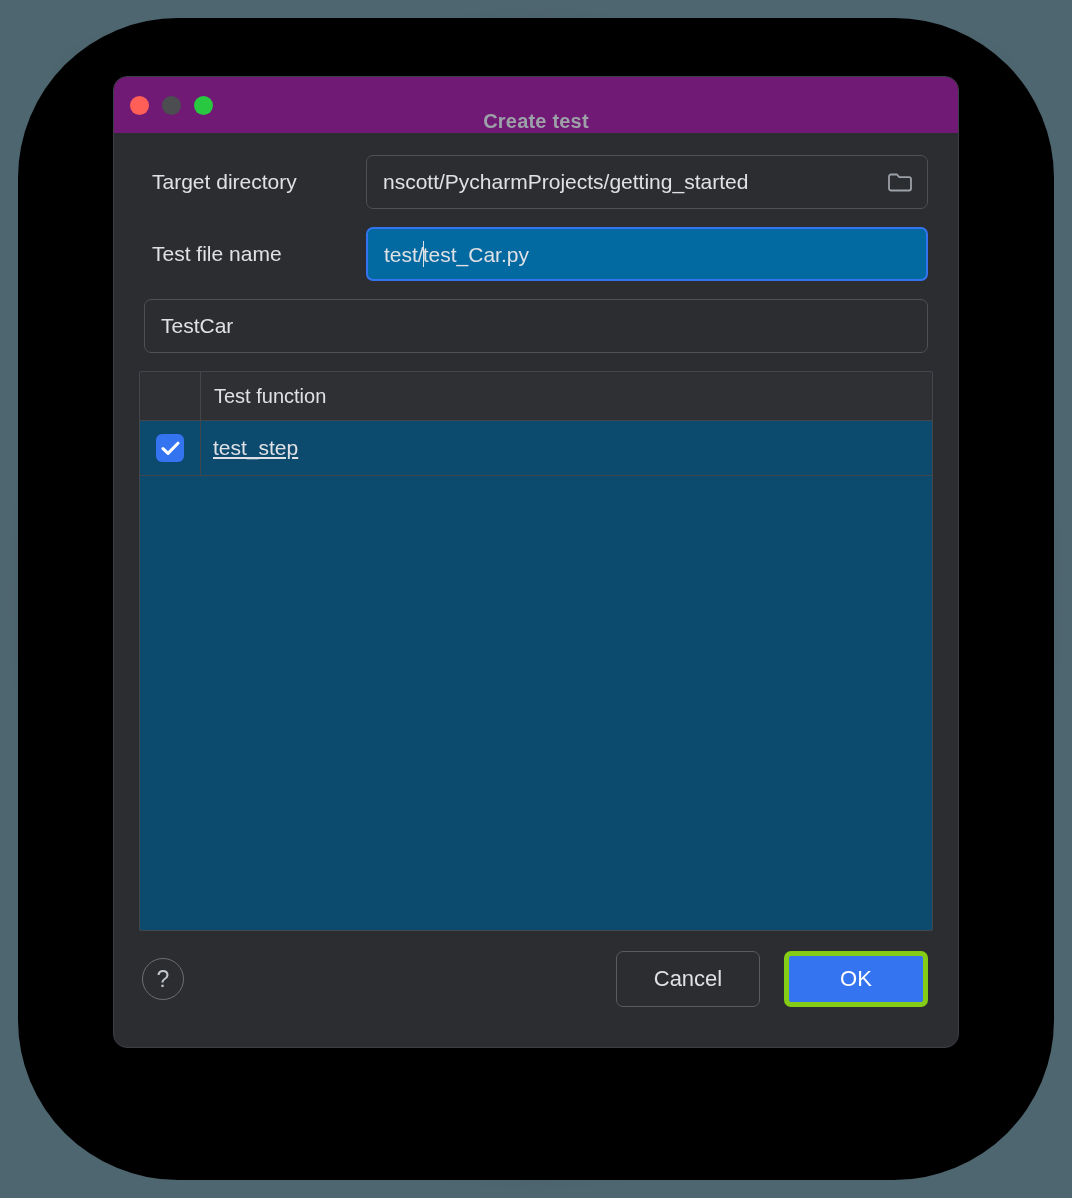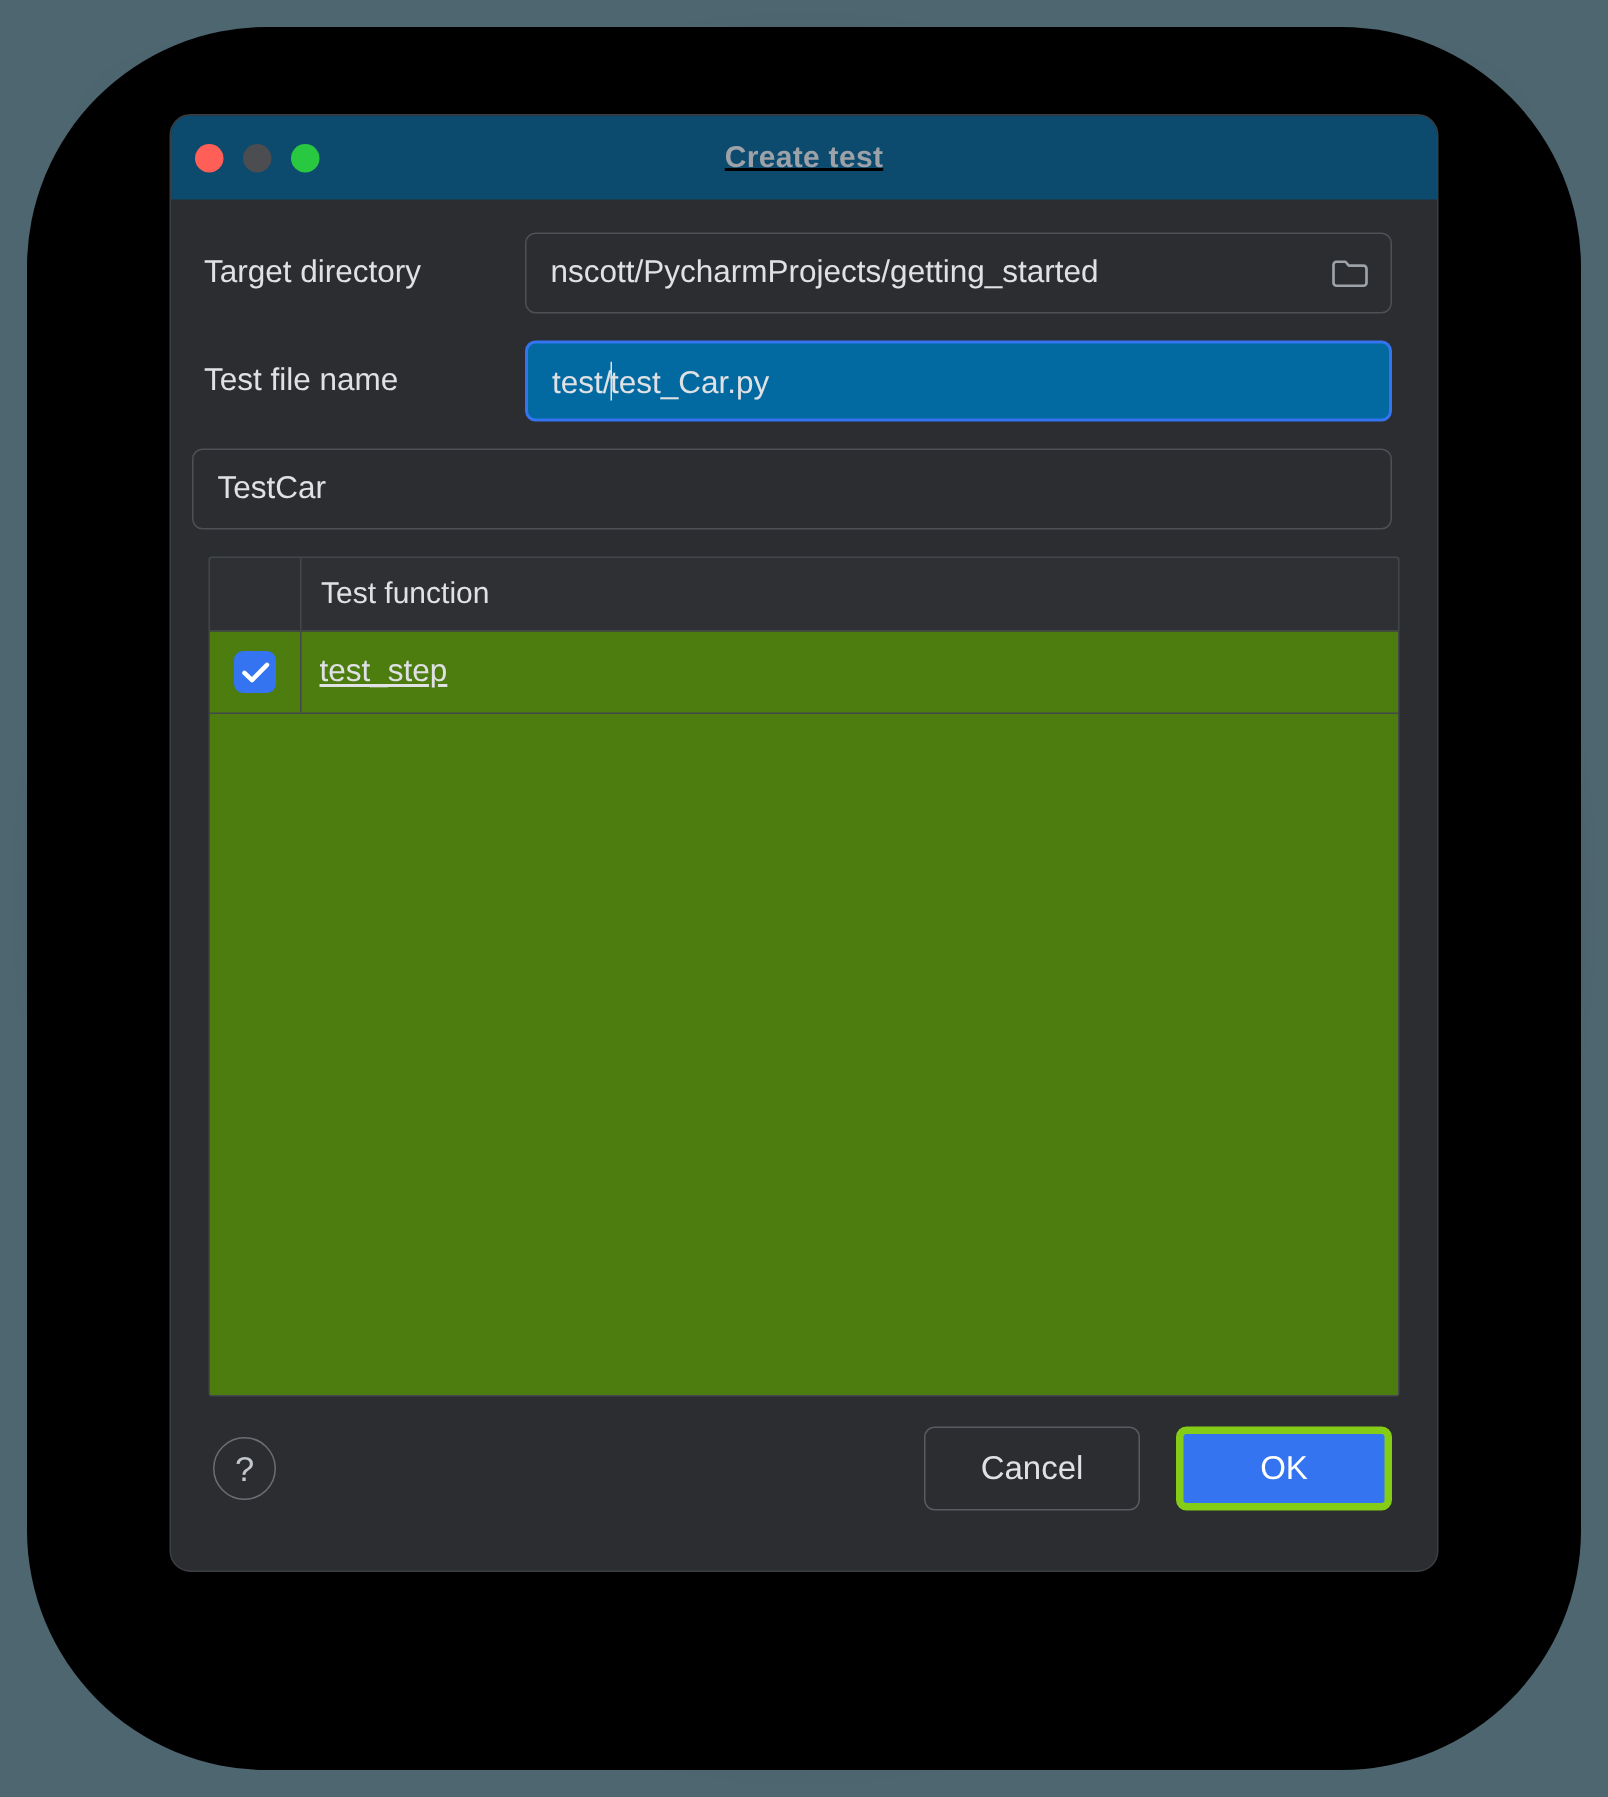--- a/index.html
+++ b/index.html
@@ -51,24 +51,23 @@
     box-sizing: border-box;
     box-shadow: 0 22px 60px rgba(0,0,0,0.8);
     overflow: hidden;
   }
 
   
   .titlebar {
     position: relative;
     height: 56px;
     display: flex;
-    align-items: center;
+    align-items: flex-end;
     justify-content: center;
-    background: #0c4a6e;
-    text-decoration: underline;
+    background: #701a75;
   }
   .traffic-lights {
     position: absolute;
     left: 16px;
     top: 0;
     height: 56px;
     display: flex;
     align-items: center;
     gap: 13px;
   }
@@ -85,21 +84,21 @@
   .window-title {
     font-size: 20px;
     font-weight: bold;
     color: #9da1a8;
     letter-spacing: 0.2px;
     user-select: none;
   }
 
   
   .form {
-    padding: 22px 30px 0 14px;
+    padding: 22px 30px 0 30px;
   }
   .form-row {
     display: flex;
     align-items: center;
     margin-bottom: 18px;
   }
   .form-label {
     width: 222px;
     flex: 0 0 222px;
     font-size: 21px;
@@ -144,21 +143,21 @@
     margin-left: 10px;
     display: flex;
     align-items: center;
   }
 
   
   .table {
     margin: 14px 25px 0 25px;
     border: 1px solid #43464a;
     border-radius: 2px;
-    background: #4d7c0f;
+    background: #0c4a6e;
     height: 560px;
     box-sizing: border-box;
     overflow: hidden;
   }
   .thead {
     display: flex;
     height: 48px;
     border-bottom: 1px solid #43464a;
     background: #2e3034;
   }

